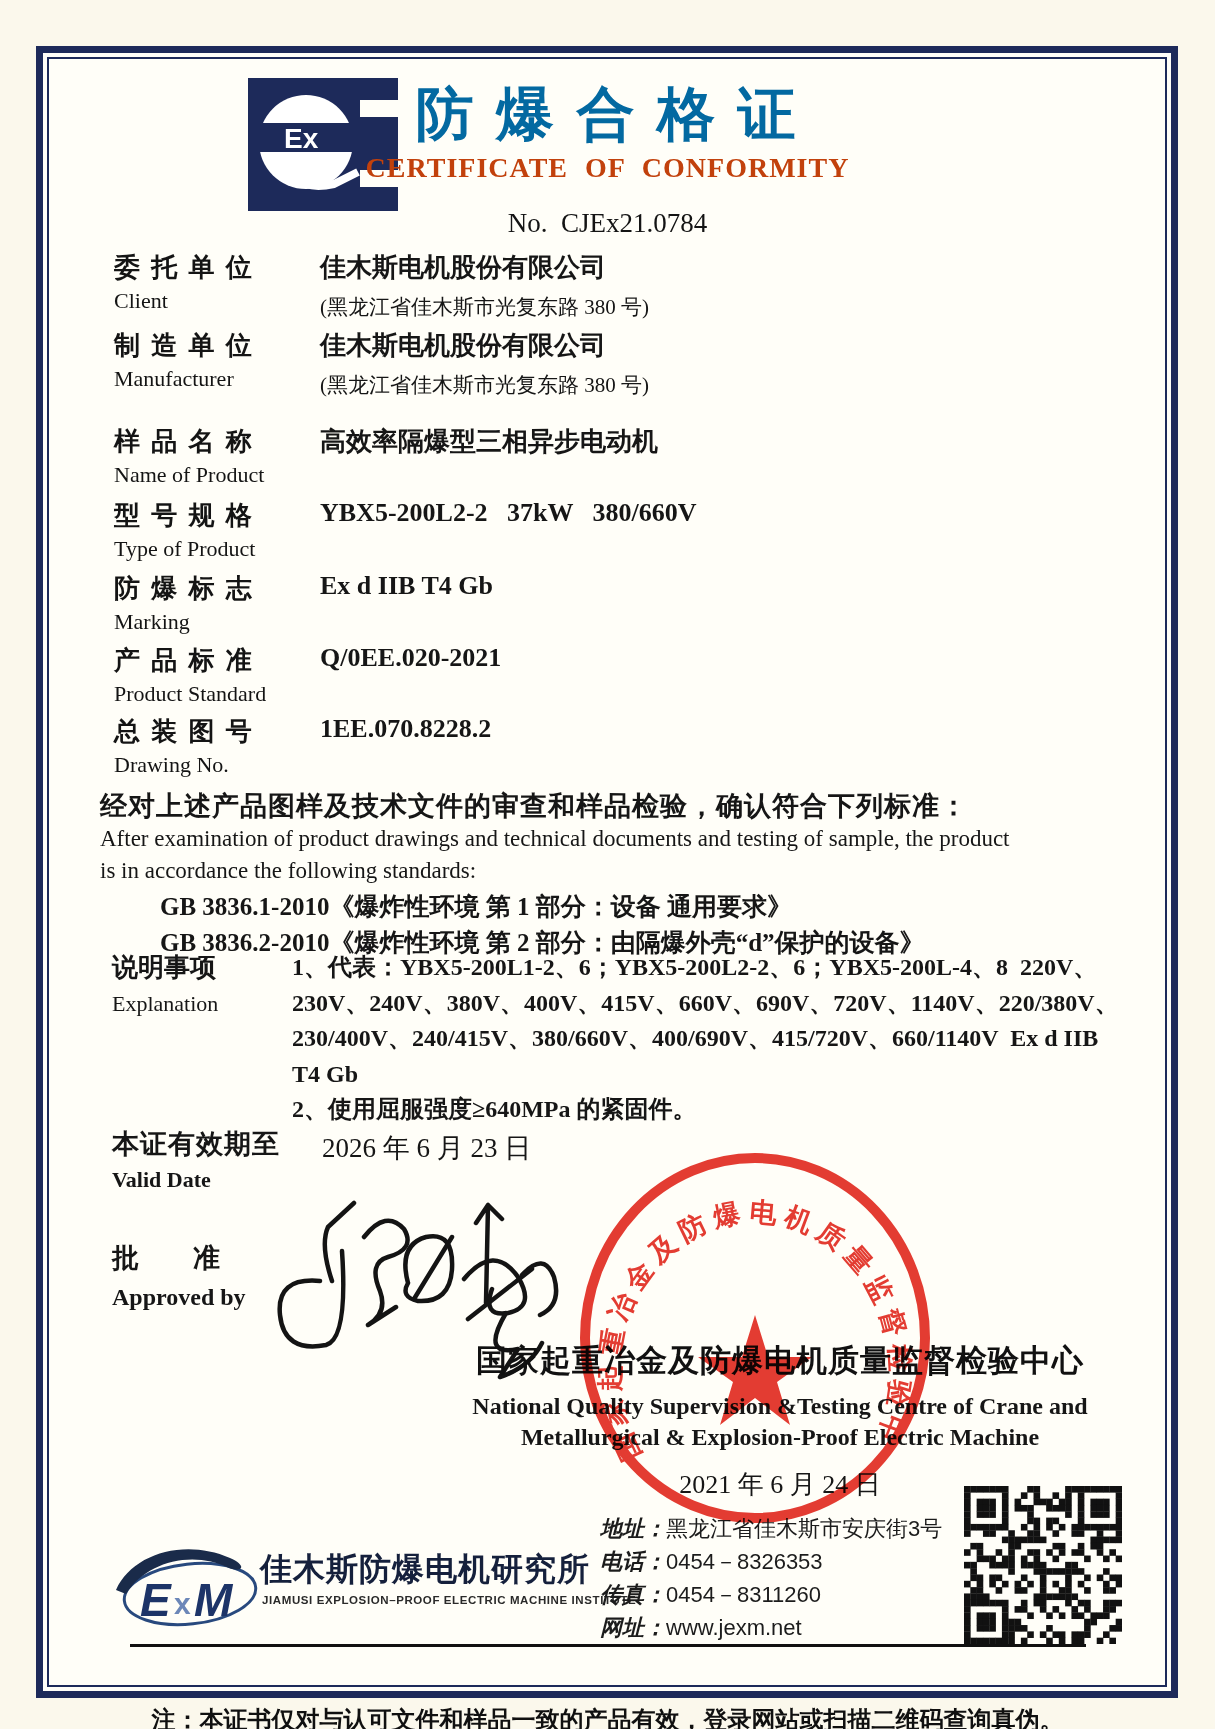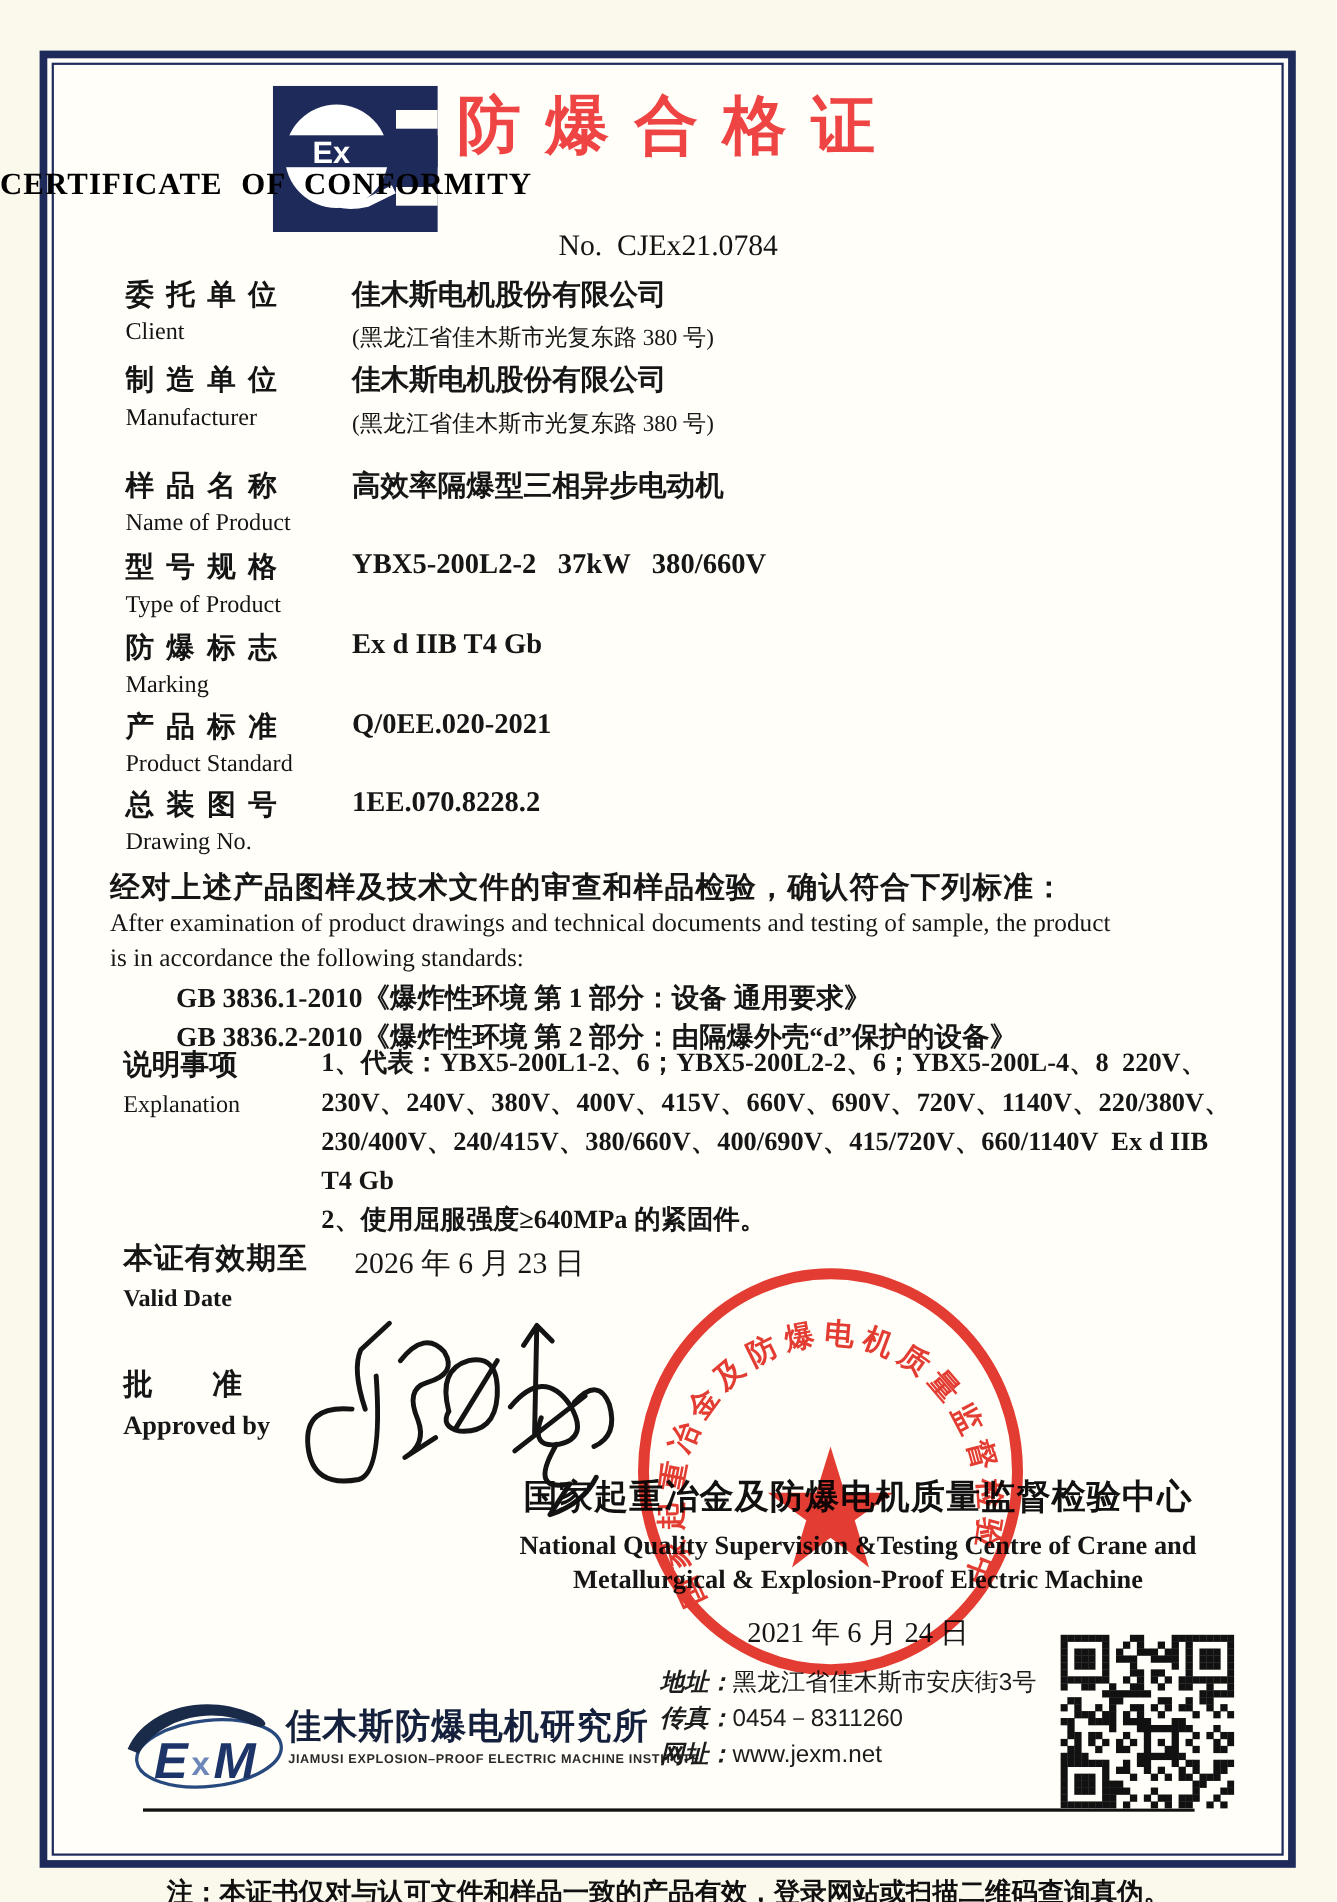--- a/index.html
+++ b/index.html
@@ -13,26 +13,26 @@
   
   .border-outer{
     position:absolute;left:36px;top:46px;width:1128px;height:1638px;
     border:7px solid #1d2a5a;background:#fffef8;
   }
   .border-inner{position:absolute;inset:4px;border:2px solid #1d2a5a;}
   .abs{position:absolute;}
   
   .title-cn{
     left:0;right:0;top:76px;text-align:center;
-    font-size:58px;font-weight:bold;color:#ef4444;letter-spacing:4px;
+    font-size:58px;font-weight:bold;color:#0369a1;letter-spacing:4px;
     font-family:"Liberation Serif","DejaVu Serif",serif;
   }
   .title-en{
-    left:0;right:0;top:152px;text-align:left;
-    font-size:28px;font-weight:bold;color:#000000;letter-spacing:1px;word-spacing:9px;
+    left:0;right:0;top:152px;text-align:center;
+    font-size:28px;font-weight:bold;color:#c2410c;letter-spacing:1px;word-spacing:9px;
   }
   .cert-no{
     left:0;right:0;top:208px;text-align:center;
     font-size:27px;color:#141414;white-space:pre;
   }
   
   .field{left:0;top:0;width:100%;}
   .f-label{position:absolute;left:114px;width:240px;}
   .f-label-cn{font-family:"Liberation Sans","DejaVu Sans",sans-serif;font-weight:bold;font-size:26px;letter-spacing:2px;color:#141414;white-space:pre;}
   .f-label-en{font-size:22px;margin-top:3px;color:#141414;}
@@ -248,20 +248,23 @@
       <text x="62" y="72" font-size="30" font-weight="bold" fill="#6c87b8">x</text>
       <text x="82" y="74" font-size="46" font-weight="bold" font-style="italic" fill="#1d3468">M</text>
     </svg>
   </div>
   <div class="abs inst-cn">佳木斯防爆电机研究所</div>
   <div class="abs inst-en">JIAMUSI EXPLOSION–PROOF ELECTRIC MACHINE INSTITUTE</div>
 
   <div class="abs contact">
     <div class="contact-row">
       <span class="c-label">地址：</span><span>黑龙江省佳木斯市安庆街3号</span>
+    </div>
+    <div class="contact-row">
+      <span class="c-label">电话：</span><span>0454－8326353</span>
     </div>
     <div class="contact-row">
       <span class="c-label">传真：</span><span>0454－8311260</span>
     </div>
     <div class="contact-row">
       <span class="c-label">网址：</span><span>www.jexm.net</span>
     </div>
   </div>
 
   <div class="abs rule"></div>

